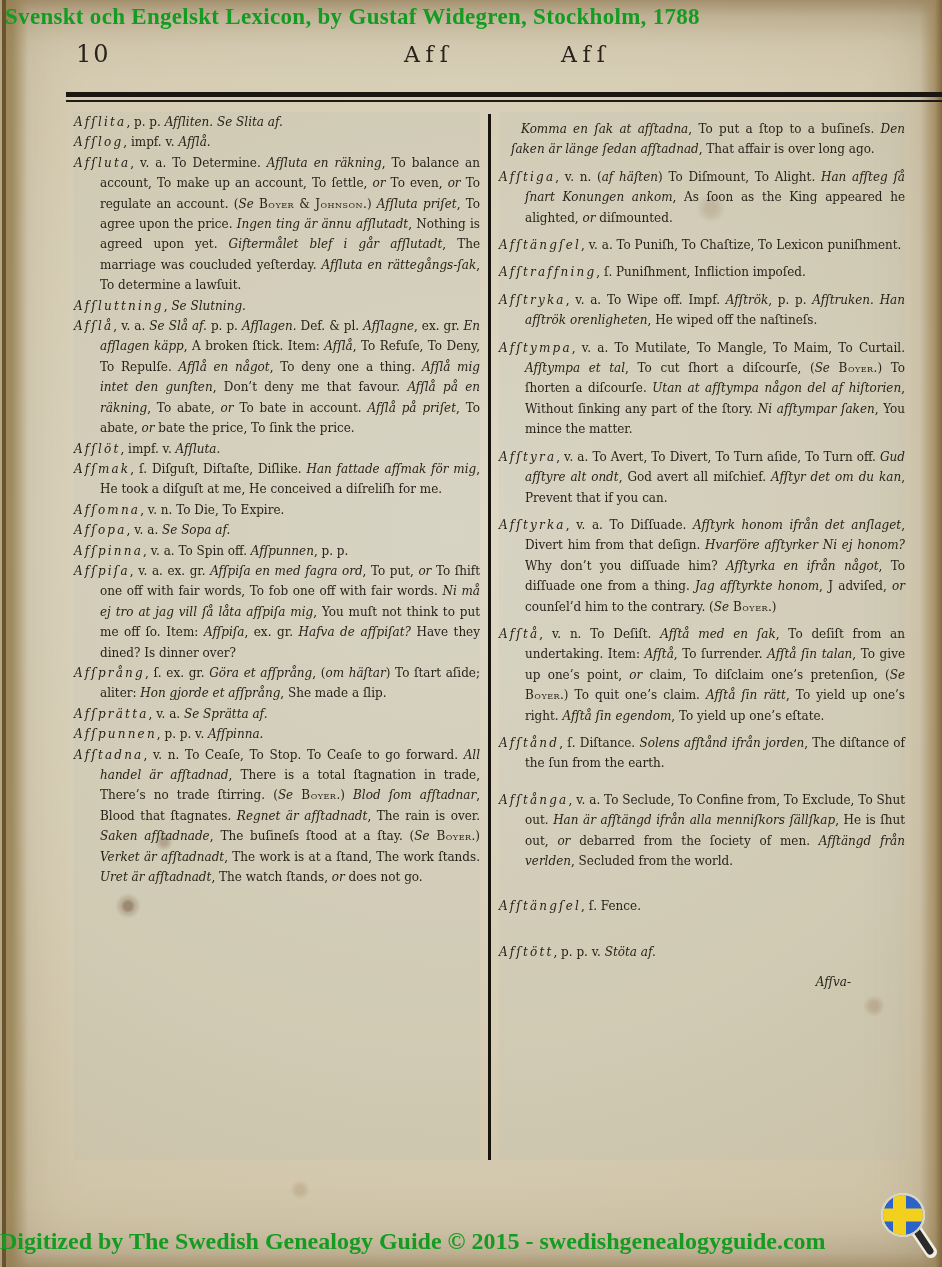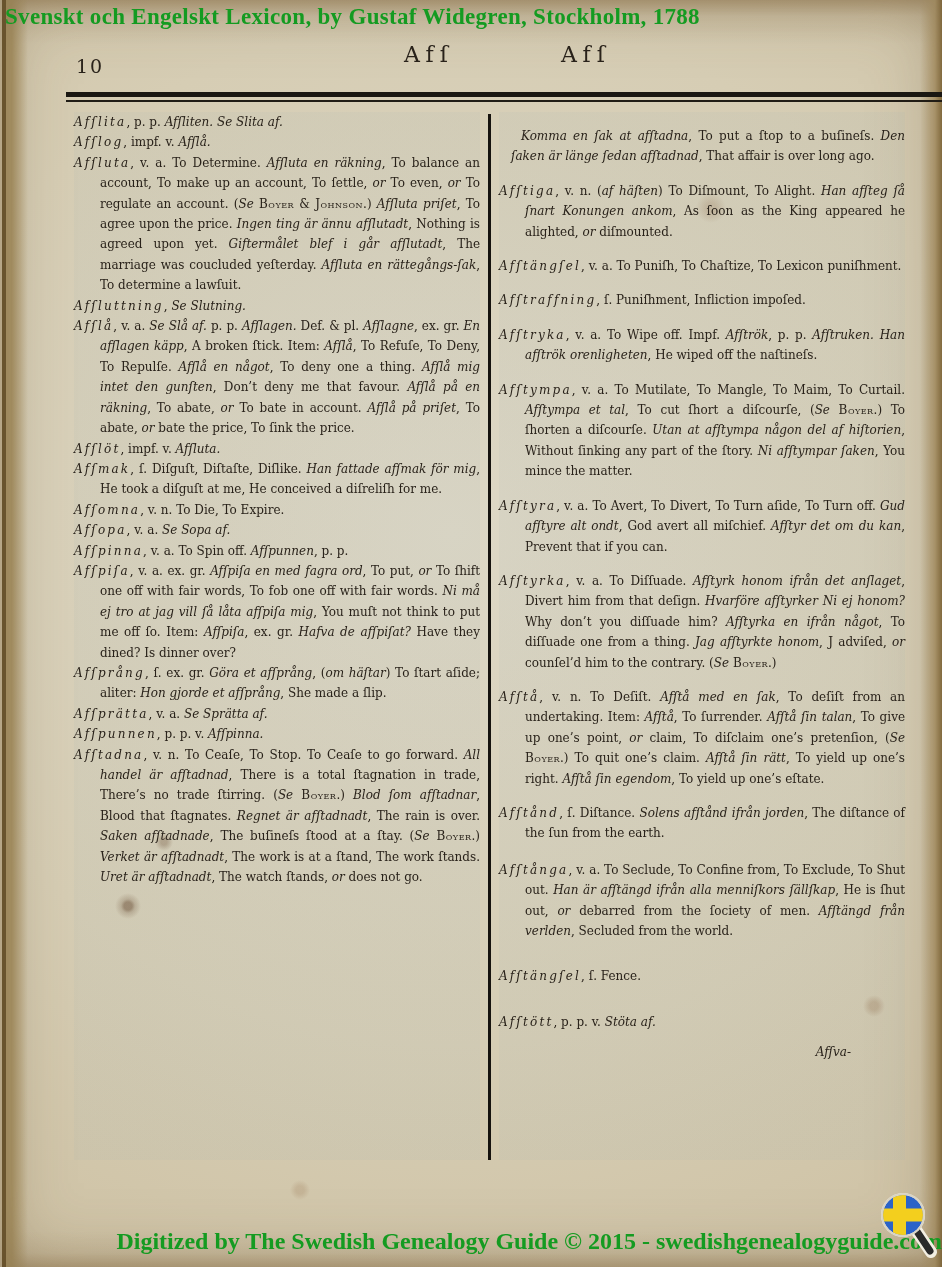--- a/index.html
+++ b/index.html
@@ -18,33 +18,33 @@
       linear-gradient(0deg, rgba(140,110,64,0.35) 0px, rgba(140,110,64,0.08) 14px, rgba(140,110,64,0) 36px),
       radial-gradient(ellipse 130% 90% at 48% 42%, #ded8c6 0%, #d6cdb4 45%, #cfc3a6 70%, #bfae8c 92%, #ac9670 100%);
     box-shadow: inset 0 0 70px rgba(92,70,36,0.35);
   }
   .wm{
     position:absolute;font-family:"Liberation Serif",serif;font-weight:bold;
     color:var(--green,#149b21);
     text-align:center;
   }
   .wm-top{top:4px;left:5px;font-size:23px;letter-spacing:0.3px;}
-  .wm-bottom{top:1228px;left:0;width:100%;text-align:right;font-size:24px;}
-  .pageno{position:absolute;top:55px;left:76px;font-size:19px;letter-spacing:2px;}
+  .wm-bottom{top:1228px;left:0;width:100%;text-align:left;font-size:24px;}
+  .pageno{position:absolute;top:40px;left:76px;font-size:24px;letter-spacing:2px;}
   .rhead{position:absolute;top:42px;font-size:22px;letter-spacing:6px;}
   .rhead.h1{left:404px;}
   .rhead.h2{left:561px;}
   .rule{position:absolute;top:92px;left:66px;right:0;height:3px;
         border-top:5px solid #1a1712;border-bottom:2px solid #201c15;}
   .cols{position:absolute;top:112px;left:74px;width:834px;display:flex;}
   .col{width:406px;font-size:12px;line-height:20.4px;text-align:justify;
        background:linear-gradient(rgba(158,176,178,0.10),rgba(158,176,178,0.10));}
   .divider{width:3px;background:#17130e;margin:2px 8px 0 8px;height:1046px;}
   .entry{margin:0;padding-left:26px;text-indent:-26px;}
-  .col-right .entry{margin-top:14px;}
+  .col-right .entry{margin-top:7px;}
   .entry.cont{padding-left:12px;text-indent:10px;}
   .entry.gap-lg{margin-top:16px;}
   .entry.gap-sm{margin-top:25px;}
   .entry.catchword{text-align:right;padding-right:54px;padding-left:0;text-indent:0;margin-top:10px;}
   .sg-h{font-style:italic;letter-spacing:2.2px;}
   .sg-i{font-style:italic;}
   .sg-c{font-variant:small-caps;letter-spacing:0.5px;}
   .flagicon{position:absolute;left:876px;top:1188px;width:62px;height:74px;}
 </style>
 </head>

